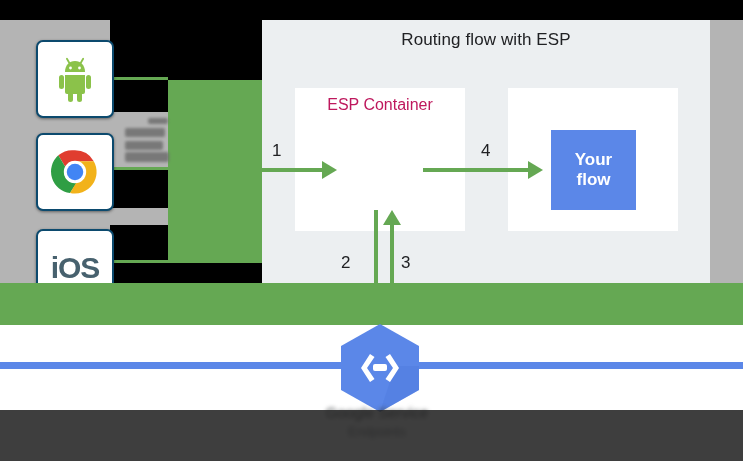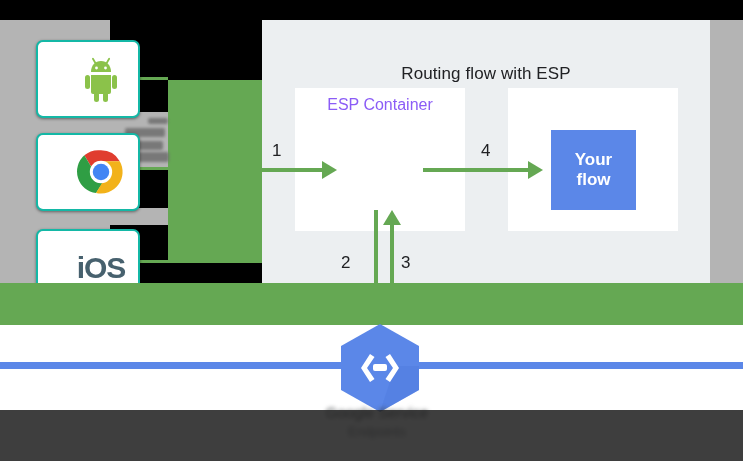--- a/index.html
+++ b/index.html
@@ -8,27 +8,27 @@
 
   
   .top-black{position:absolute;left:0;top:0;width:743px;height:20px;background:#000;}
   .gray-left{position:absolute;left:0;top:20px;width:262px;height:263px;background:#b4b4b4;}
   .gray-right{position:absolute;left:710px;top:20px;width:33px;height:263px;background:#b4b4b4;}
   .white-mid{position:absolute;left:0;top:283px;width:743px;height:42px;background:#ffffff;}
 
   
   .panel{position:absolute;left:262px;top:20px;width:448px;height:263px;background:#eceff1;}
   .panel-title{position:absolute;left:262px;top:30px;width:448px;text-align:center;
-    font-size:17px;color:#202124;letter-spacing:.1px;margin-top:34px;}
+    font-size:17px;color:#202124;letter-spacing:.1px;}
 
   
   .card{position:absolute;background:#ffffff;}
   .card-esp{left:295px;top:88px;width:170px;height:143px;}
   .card-your{left:508px;top:88px;width:170px;height:143px;}
-  .card-label{position:absolute;width:170px;text-align:center;top:96px;font-size:16px;color:#8b5cf6;}
+  .card-label{position:absolute;width:170px;text-align:center;top:96px;font-size:16px;color:#be185d;}
   .lbl-esp{left:295px;}
   .lbl-your{left:508px;}
 
   
   .bluebox{position:absolute;background:#5b87e8;color:#fff;font-weight:bold;
     display:flex;align-items:center;justify-content:center;text-align:center;line-height:1.15;}
   .box-esp{left:338px;top:130px;width:85px;height:80px;font-size:18px;}
   .box-your{left:551px;top:130px;width:85px;height:80px;font-size:17px;}
 
   
@@ -41,22 +41,22 @@
     border-right:9px solid transparent;border-bottom:15px solid #65a853;}
   .num{position:absolute;font-size:17px;color:#202124;}
 
   
   .blk{position:absolute;background:#000;}
   .greenblock{position:absolute;background:#65a853;}
   .ghost{position:absolute;background:#6e6e6e;border-radius:2px;opacity:.85;filter:blur(1.4px);}
   .thin-green{position:absolute;background:#65a853;height:3px;}
 
   
-  .tile{position:absolute;background:#fff;border:2px solid #14b8a6;border-radius:7px;
-    box-shadow:0 1px 3px rgba(0,0,0,.45);display:flex;align-items:center;justify-content:center;padding-left:26px;}
+  .tile{position:absolute;background:#fff;border:2px solid #0c4a6e;border-radius:7px;
+    box-shadow:0 1px 3px rgba(0,0,0,.45);display:flex;align-items:center;justify-content:center;}
   .tile-android{left:36px;top:40px;width:74px;height:74px;}
   .tile-chrome{left:36px;top:133px;width:74px;height:74px;}
   .tile-ios{left:36px;top:229px;width:74px;height:74px;}
   .ios-text{font-size:30px;font-weight:bold;color:#47616e;letter-spacing:-1px;}
 
   
   .green-band{position:absolute;left:0;top:283px;width:743px;height:42px;background:#65a853;}
   .blue-rule{position:absolute;left:0;top:362px;width:743px;height:7px;background:#5b87e8;}
   .hex-wrap{position:absolute;left:337px;top:322px;width:86px;height:92px;}
   .caption{position:absolute;left:262px;top:404px;width:230px;text-align:center;

